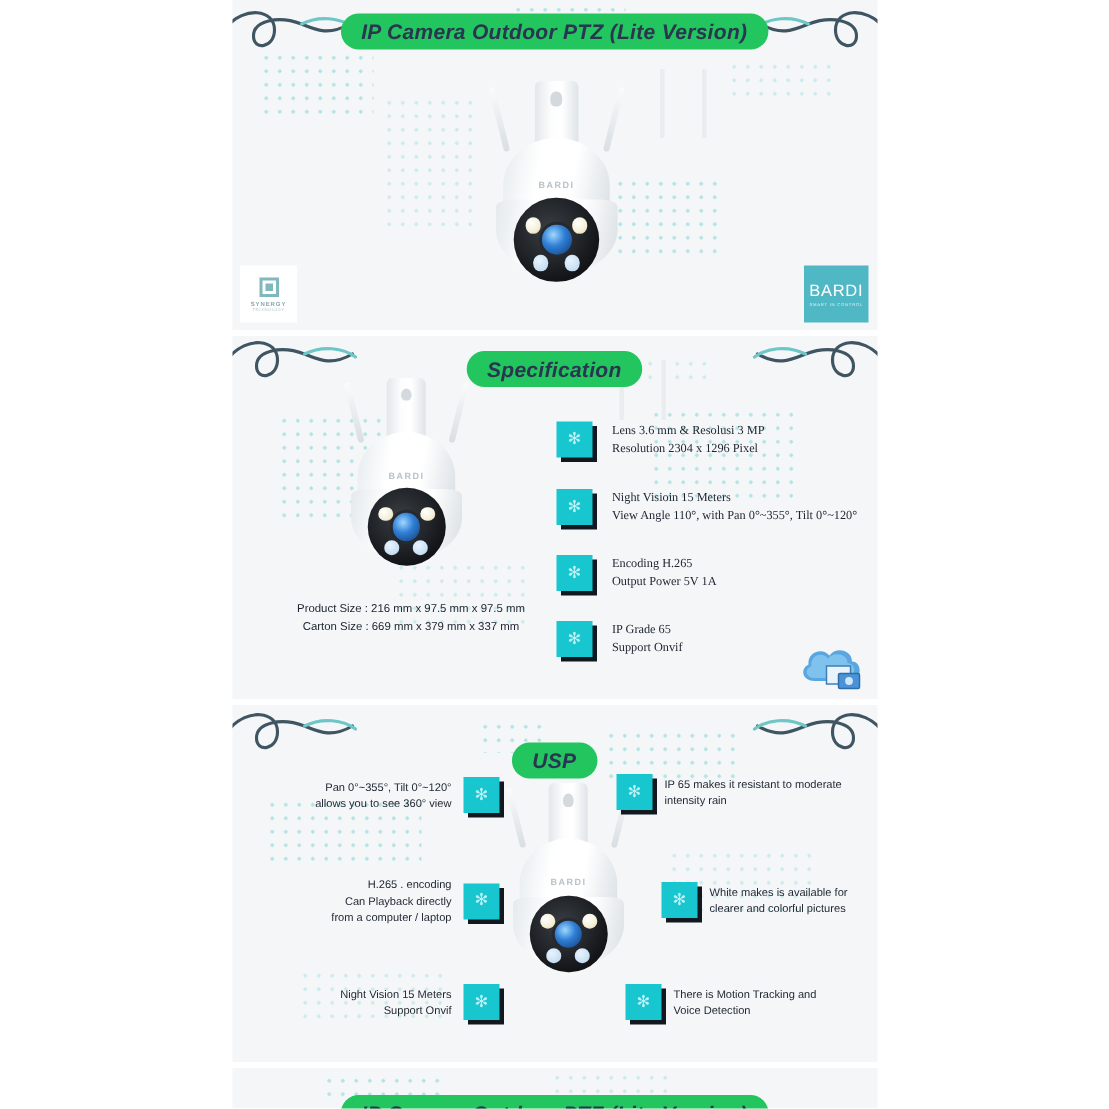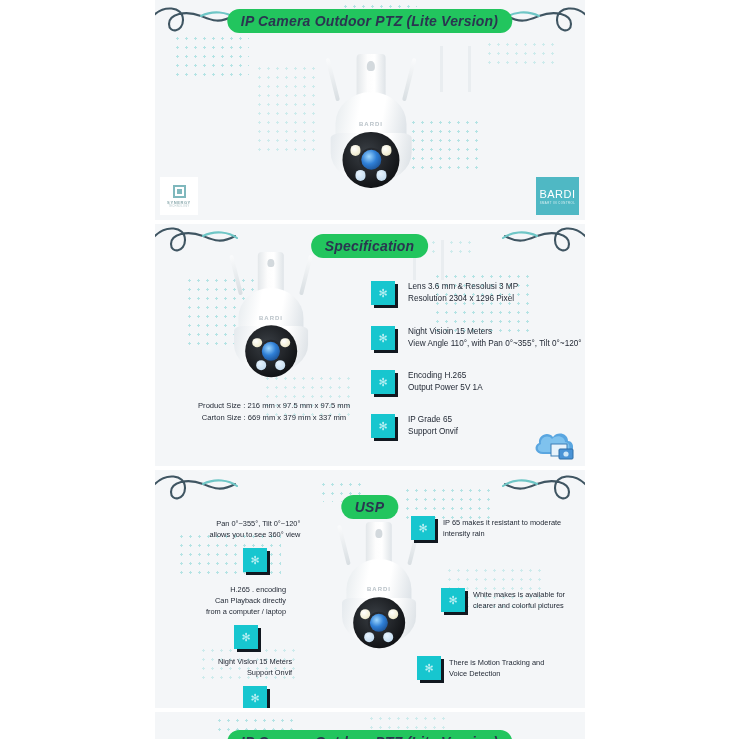--- a/index.html
+++ b/index.html
@@ -124,30 +124,30 @@
     width: 24px; height: 24px;
     background: #17c6cf;
     box-shadow: 3px 3px 0 0 #111820;
     display: flex; align-items: center; justify-content: center;
     color: #bff1f4; font-size: 11px; line-height: 1;
   }
 
   
   .spec-item { position: absolute; }
   .spec-item .txt {
-    font-size: 8.2px; color: #1d2430; line-height: 1.45; white-space: nowrap;
+    font-size: 8.2px; color: #1d2430; line-height: 1.45; white-space: nowrap; font-family: Liberation Serif, serif;
   }
   .size-text {
     position: absolute;
     font-size: 7.6px; color: #1d2430; line-height: 1.6;
     text-align: center; white-space: nowrap;
   }
   .usp-item { position: absolute; display: flex; align-items: center; gap: 8px; }
   .usp-item .txt { font-size: 7.4px; color: #1d2430; line-height: 1.5; }
-  .usp-item.left  { flex-direction: column; }
+  .usp-item.left  { flex-direction: row; }
   .usp-item.left .txt { text-align: right; }
   .usp-item.right .txt { text-align: left; }
 
   
   .logo-card {
     position: absolute;
     background: #ffffff;
     display: flex; flex-direction: column;
     align-items: center; justify-content: center;
   }

